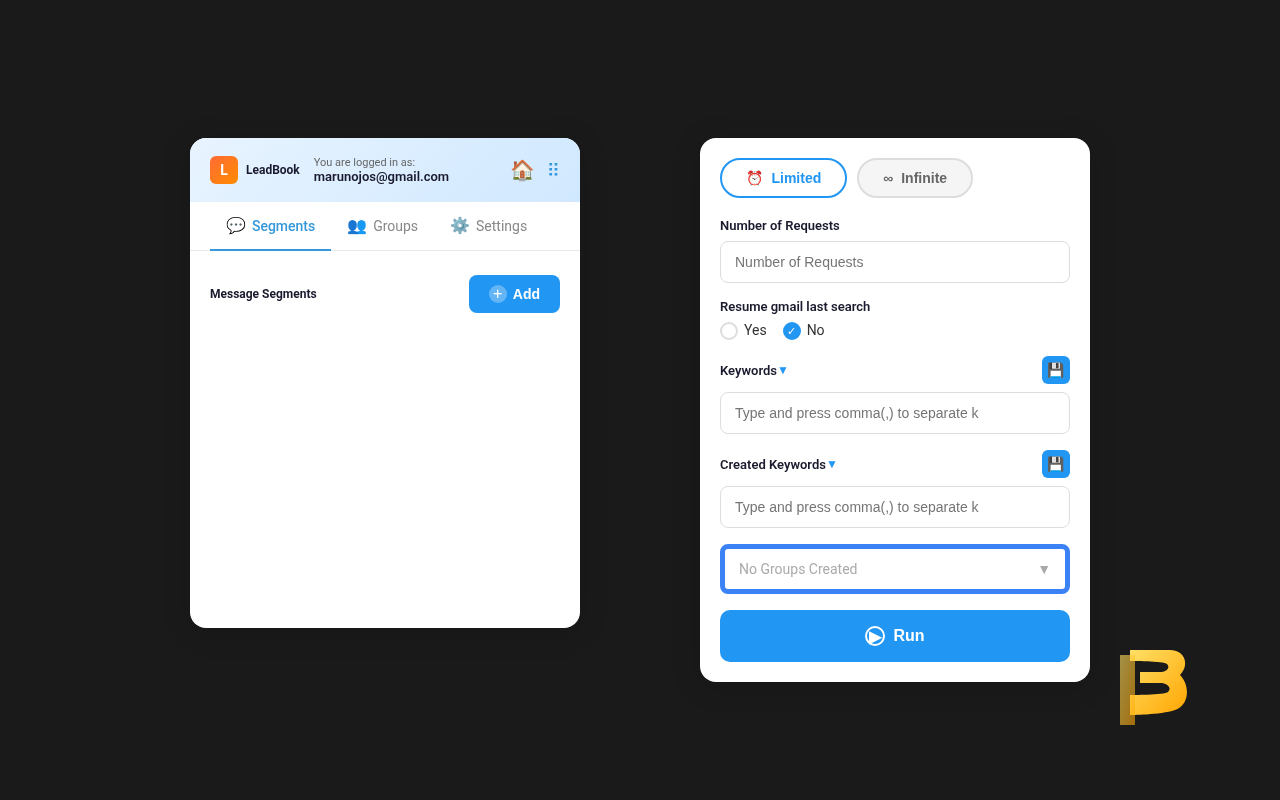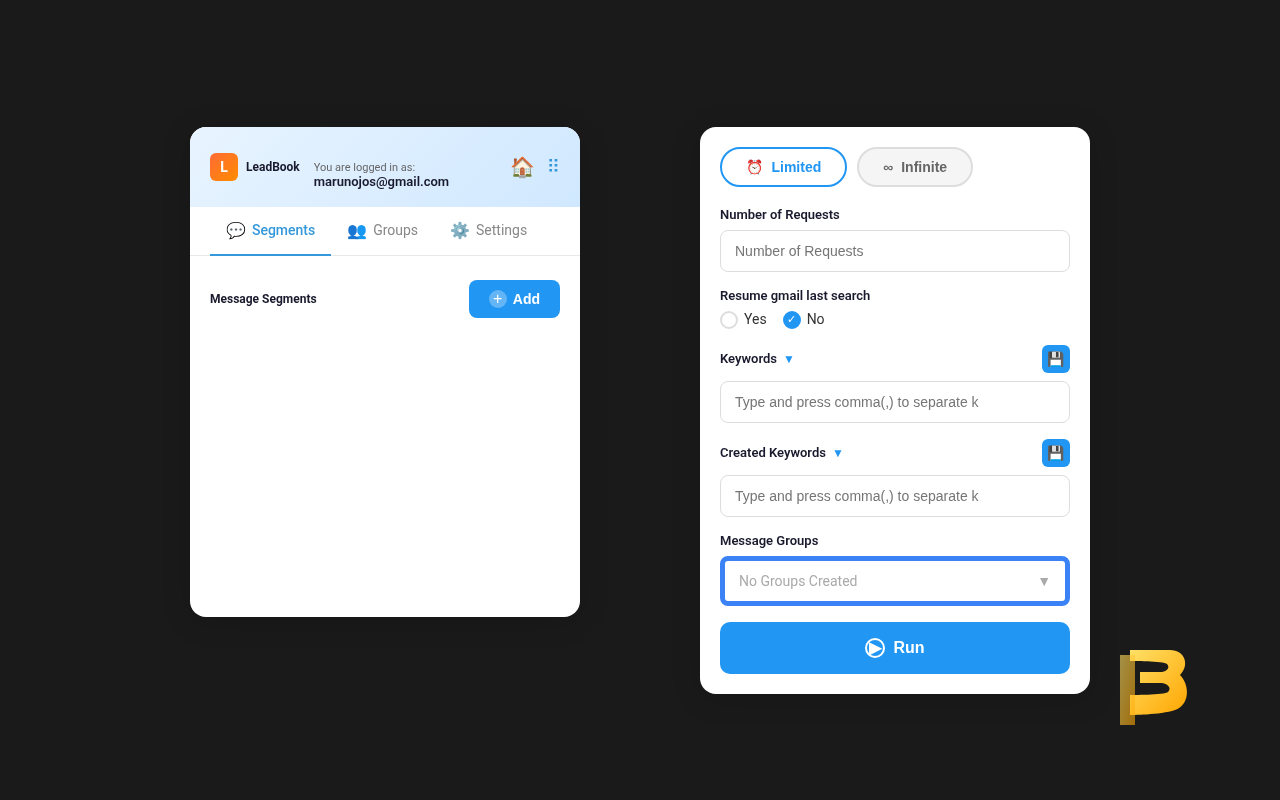--- a/index.html
+++ b/index.html
@@ -270,21 +270,20 @@
     .keywords-header {
       display: flex;
       align-items: center;
       justify-content: space-between;
       margin-bottom: 8px;
     }
 
     .keywords-label {
       display: flex;
       align-items: center;
-      gap: 6px;
       font-size: 13px;
       font-weight: 600;
       color: #1a1a2e;
     }
 
     .dropdown-arrow {
       color: #2196f3;
       font-size: 12px;
     }
 
@@ -366,21 +365,20 @@
       justify-content: space-between;
       width: 100%;
     }
 
     .header-center {
       flex: 1;
       display: flex;
       flex-direction: column;
       align-items: flex-start;
       margin-left: 14px;
-      margin-top: 16px;
     }
   </style>
 </head>
 <body>
 
 <div class="main-container">
 
   <div class="left-panel">
 
     <div class="header">
@@ -473,21 +471,20 @@
       <div class="keywords-label">
         <span>Created Keywords</span>
         <span class="dropdown-arrow">▼</span>
       </div>
       <div class="save-icon">💾</div>
     </div>
     <input class="text-input" type="text" placeholder="Type and press comma(,) to separate k" style="">
 
     
     <div class="message-groups-section">
-      <div class="field-label">Message Groups</div>
       <div class="select-dropdown">
         <span>No Groups Created</span>
         <span>▼</span>
       </div>
     </div>
 
     
     <button class="run-button">
       <div class="run-icon">▶</div>
       <span>Run</span>

